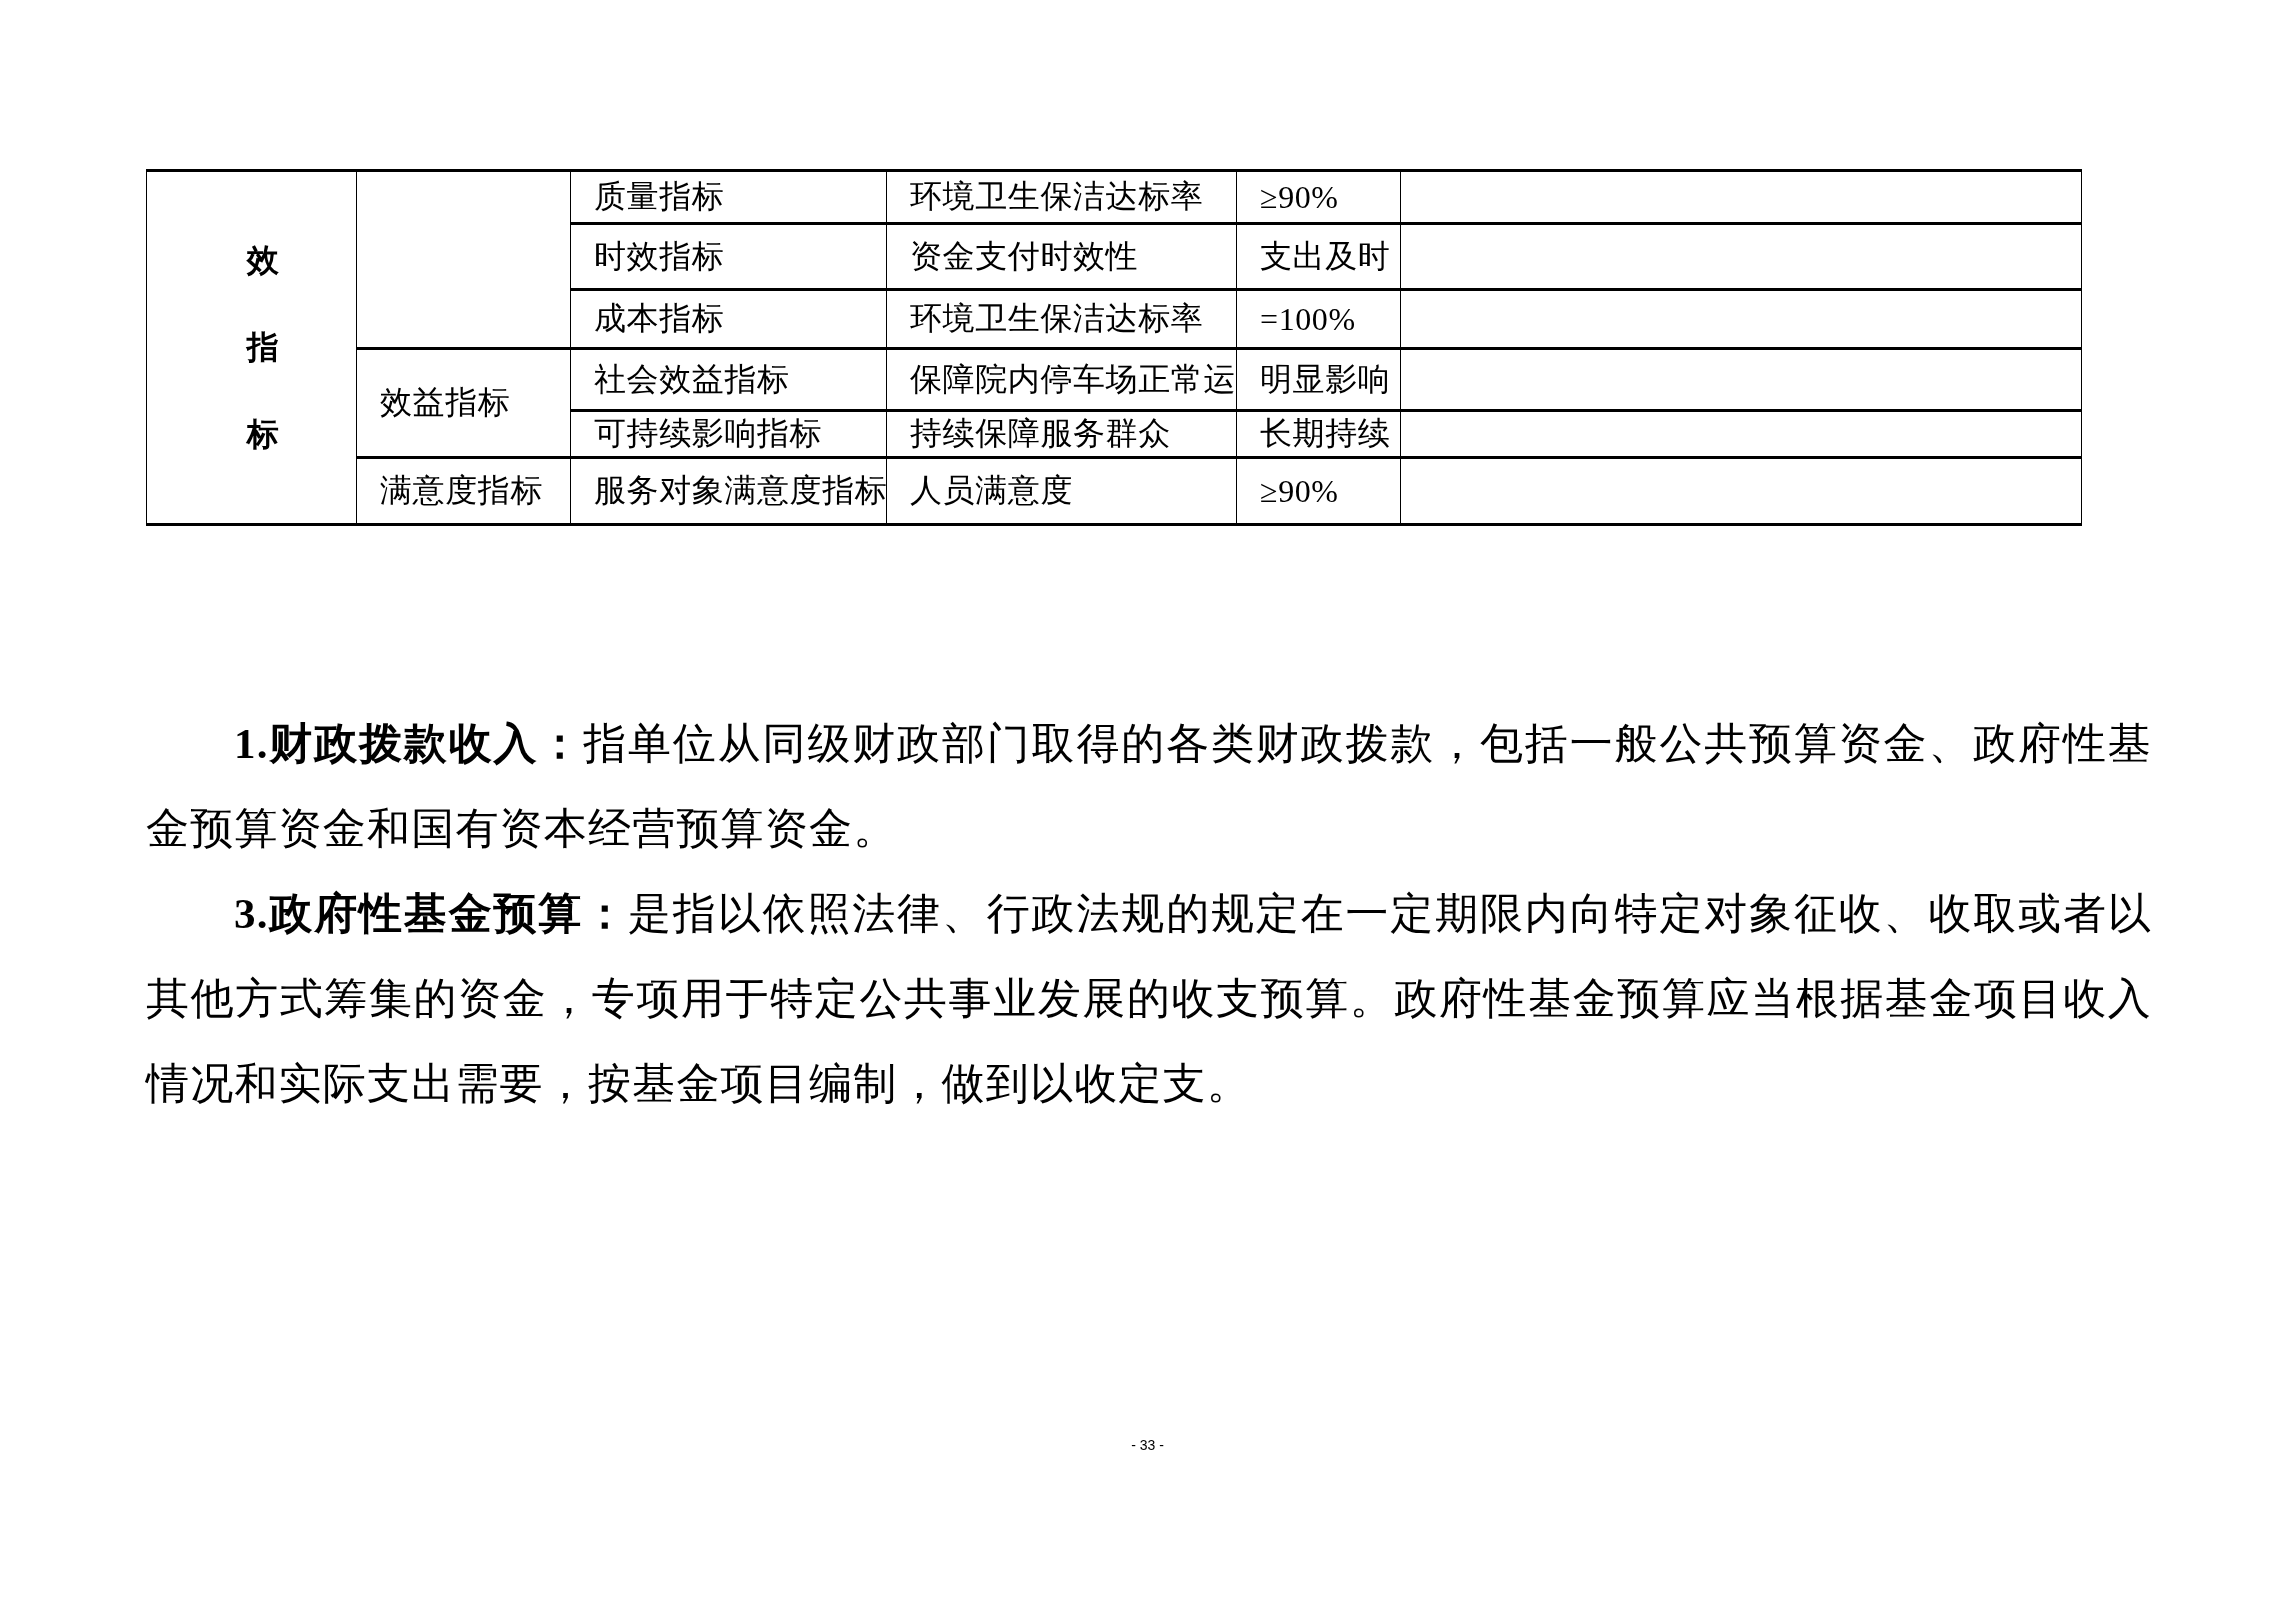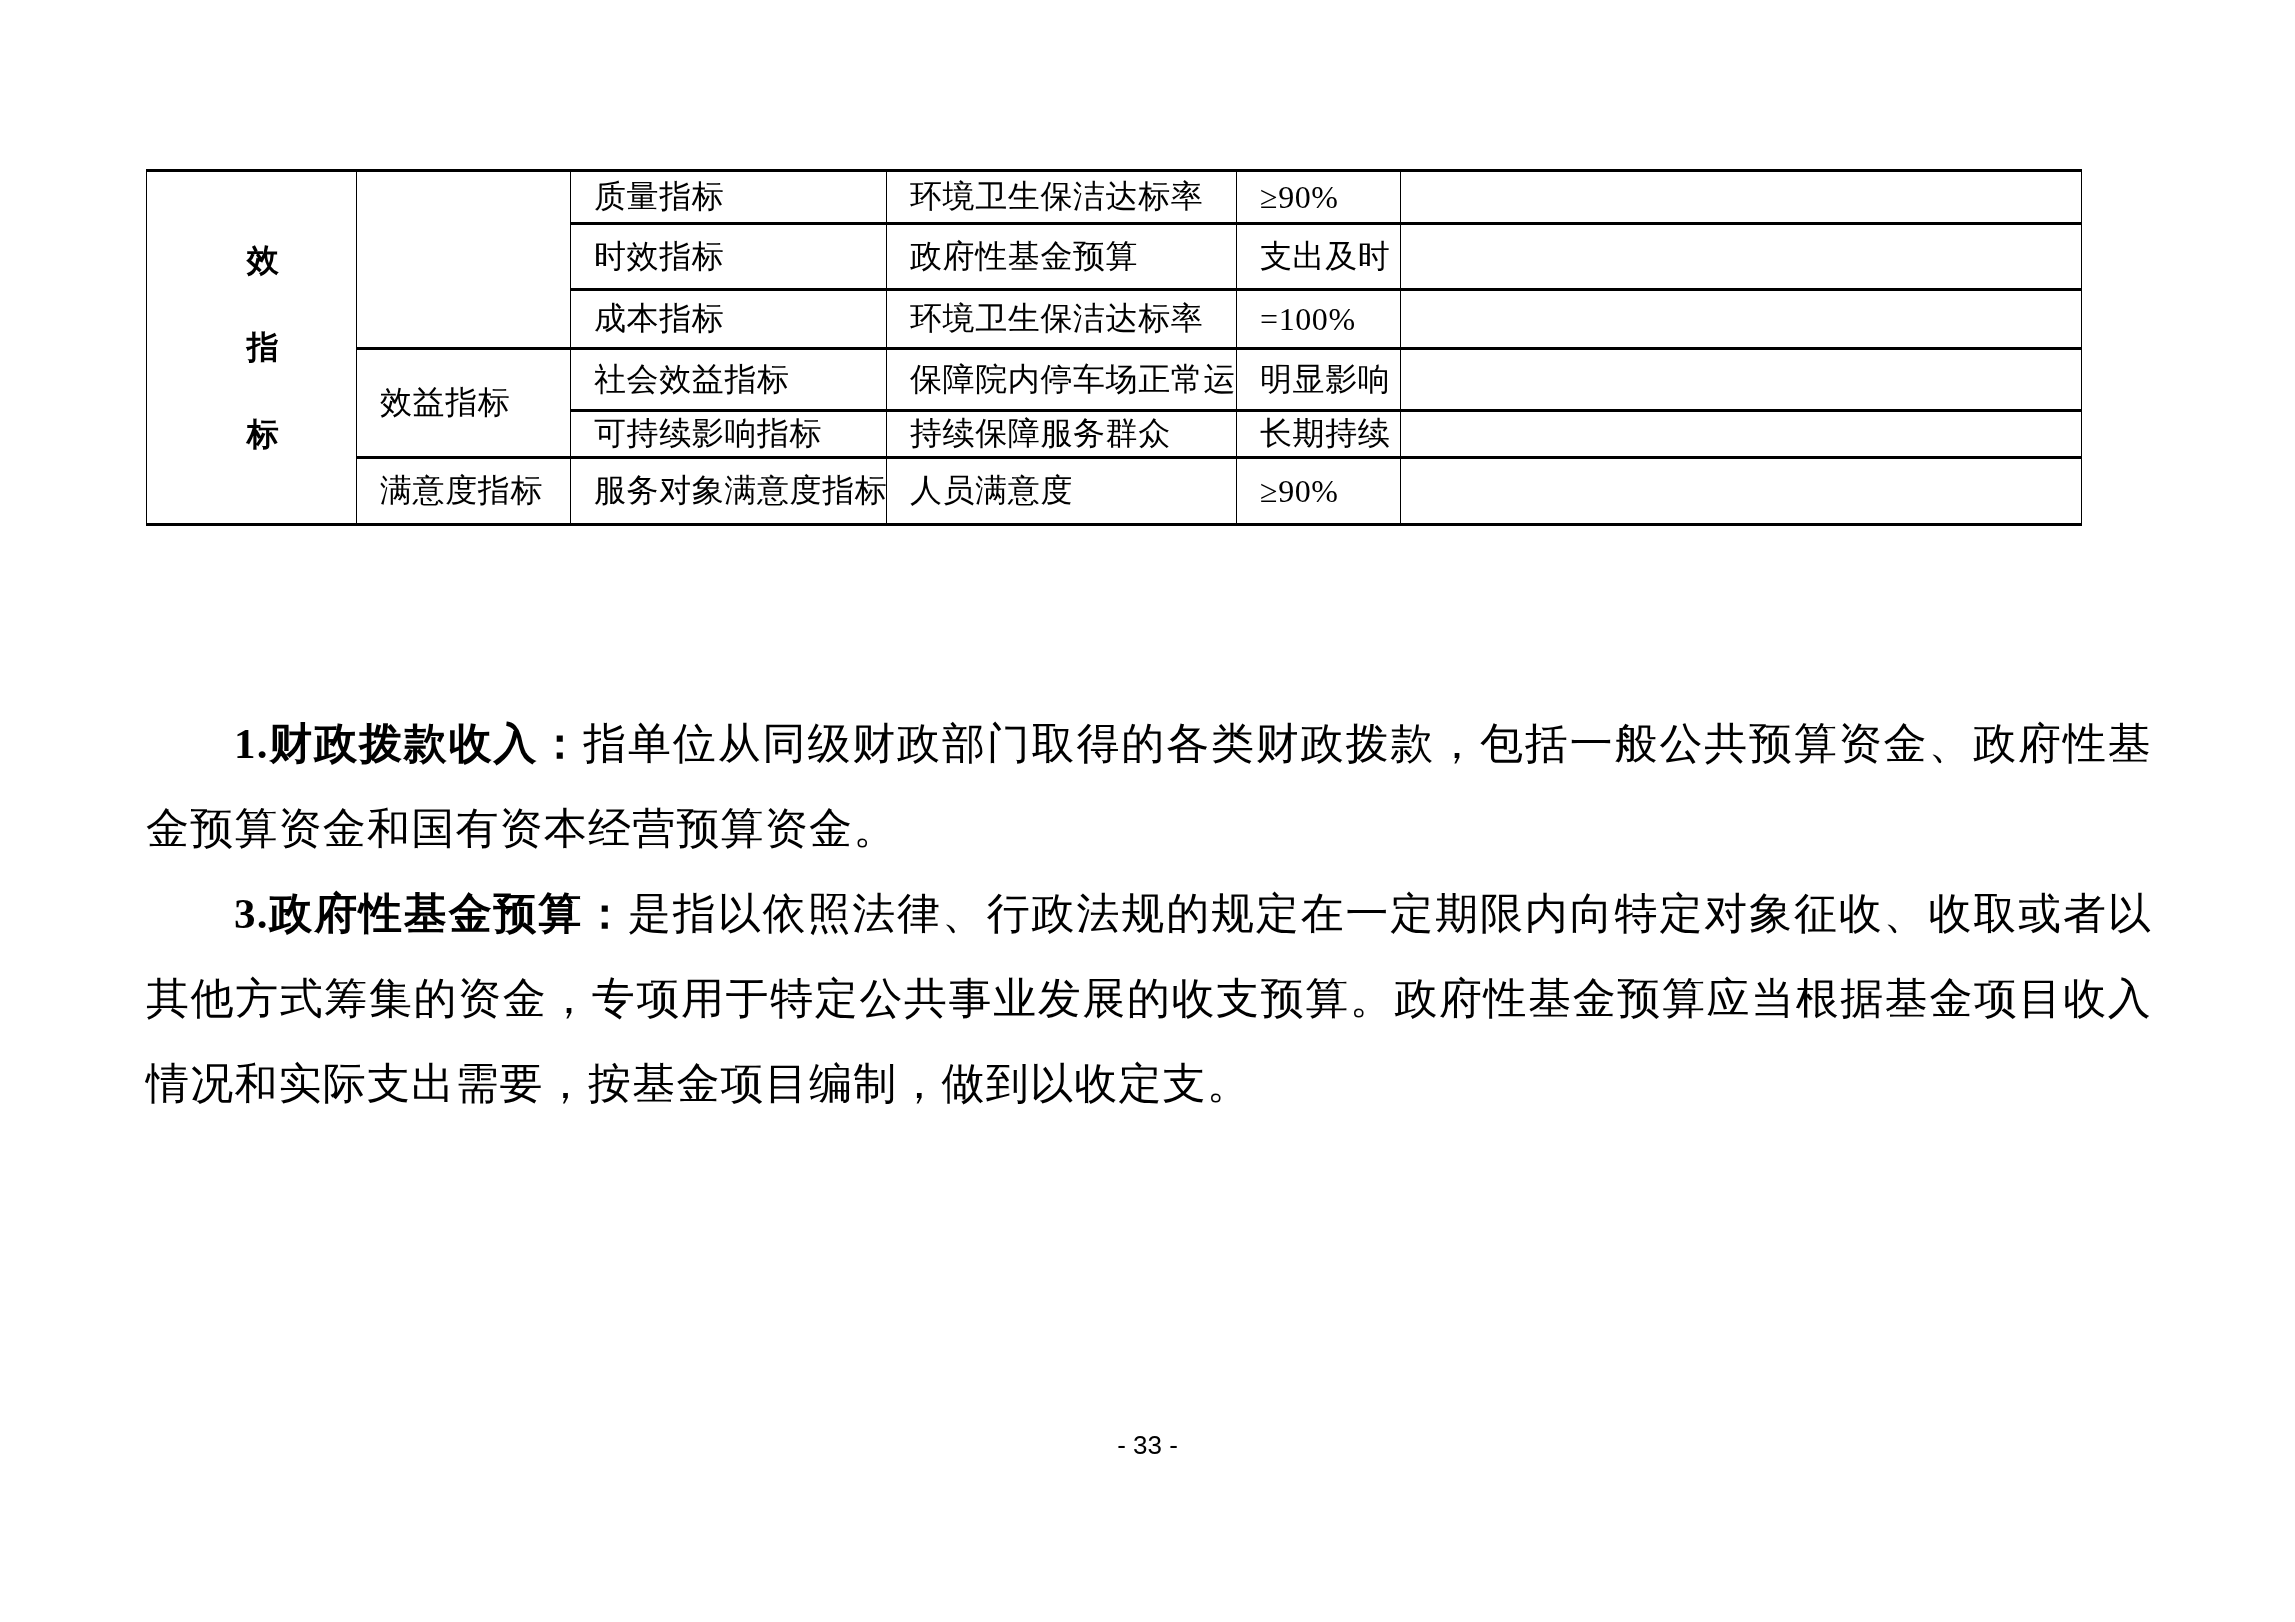--- a/index.html
+++ b/index.html
@@ -90,21 +90,21 @@
   .definitions .p-label { font-weight: bold; margin-top: 40px; }
 
   
   .page-footer {
     position: absolute;
     left: 0;
     top: 1433px;
     width: 2295px;
     text-align: center;
     font-family: "Liberation Sans", "DejaVu Sans", sans-serif;
-    font-size: 26px;
+    font-size: 14px;
     line-height: 24px;
   }
 </style>
 </head>
 <body>
 
 <div class="page">
 
   <table class="kpi">
     <colgroup>
@@ -123,21 +123,21 @@
           <span class="side-char">标</span>
         </td>
         <td class="group-cell" rowspan="3"></td>
         <td class="type-cell">质量指标</td>
         <td class="name-cell">环境卫生保洁达标率</td>
         <td class="target-cell">≥90%</td>
         <td class="blank-cell"></td>
       </tr>
       <tr class="r2">
         <td class="type-cell">时效指标</td>
-        <td class="name-cell">政府性基金预算</td>
+        <td class="name-cell">资金支付时效性</td>
         <td class="target-cell">支出及时</td>
         <td class="blank-cell"></td>
       </tr>
       <tr class="r3">
         <td class="type-cell">成本指标</td>
         <td class="name-cell">环境卫生保洁达标率</td>
         <td class="target-cell">=100%</td>
         <td class="blank-cell"></td>
       </tr>
       <tr class="r4">

